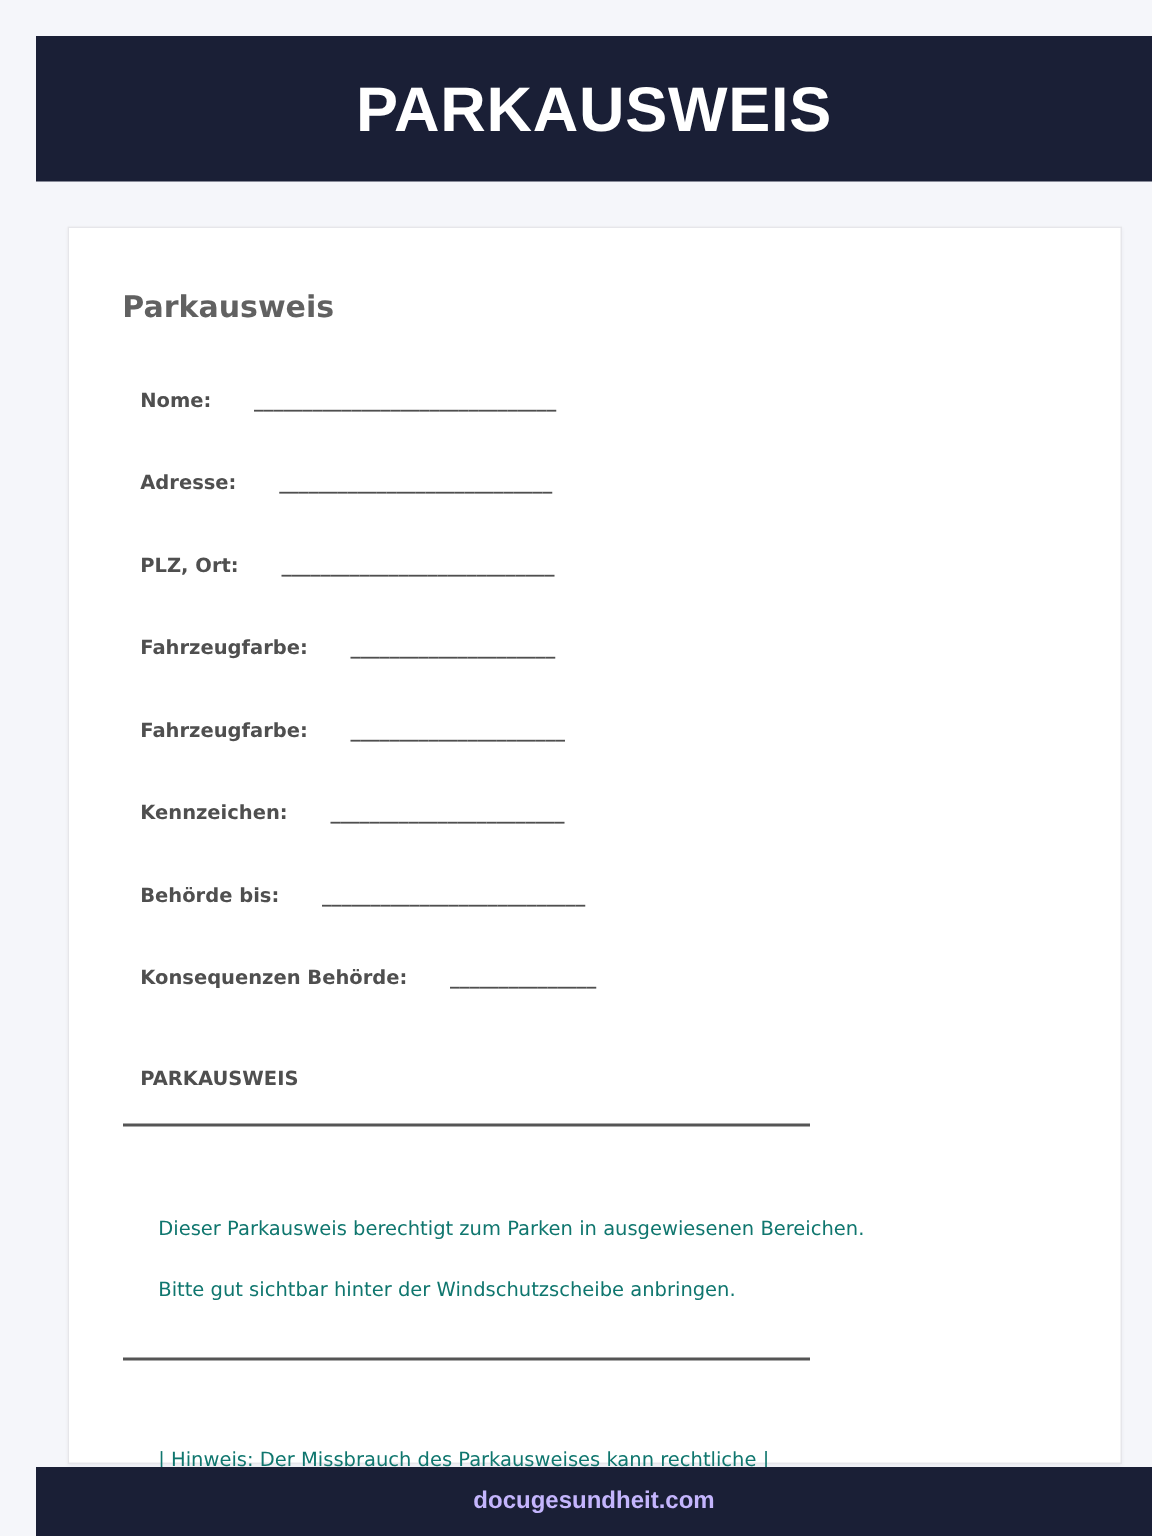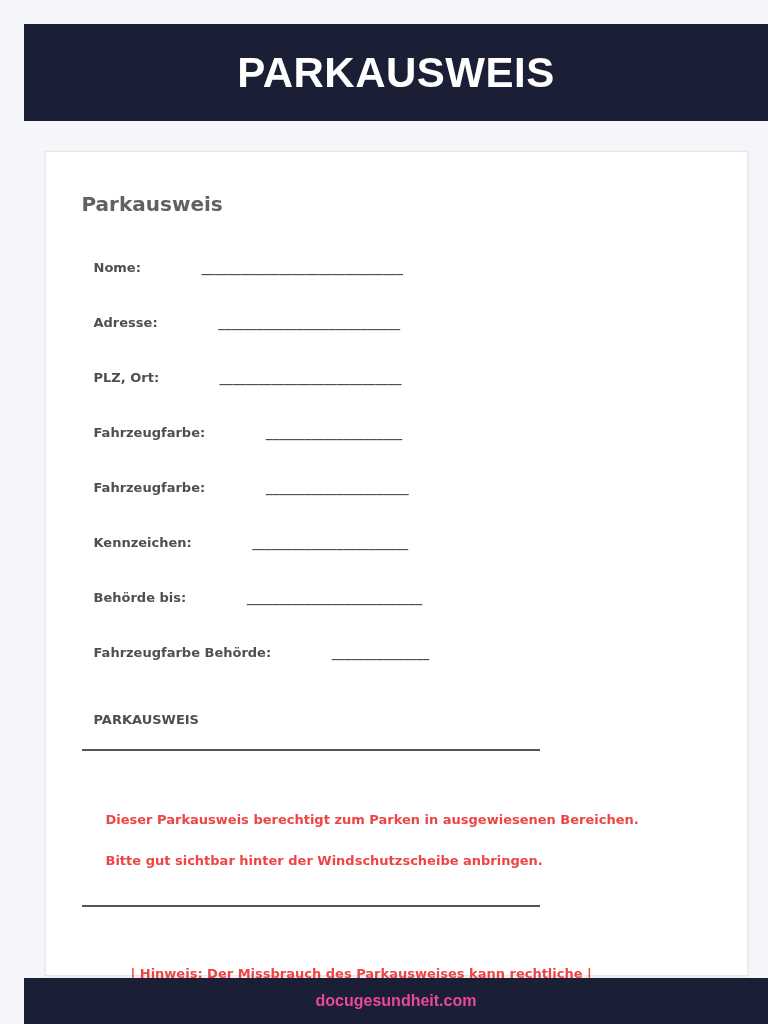--- a/index.html
+++ b/index.html
@@ -49,60 +49,60 @@
     margin-bottom: 20px;
   }
   .field {
     font-size: 13px;
     font-weight: bold;
     color: #4f4f4f;
     line-height: 16px;
     margin-bottom: 15px;
     white-space: nowrap;
   }
-  .field .line { letter-spacing: 0; margin-left: 32px; }
+  .field .line { letter-spacing: 0; }
 
   .doc-section { margin-top: 10px; }
   .section-title {
     font-size: 13px;
     font-weight: bold;
     color: #4f4f4f;
     line-height: 16px;
   }
   .divider {
     width: 458px;
     border: none;
     border-top: 2px solid #555555;
     margin-top: 9px;
   }
   .body-text, .notice-text {
     font-size: 13px;
-    font-weight: bold;
-    color: #ef4444;
+    font-weight: normal;
+    color: #0f766e;
     line-height: 17px;
   }
   .body-text { margin-top: 12px; }
-  .notice-text { margin-top: 10px; margin-left: 25px; }
+  .notice-text { margin-top: 10px; }
   .body-text + .divider { margin-top: 12px; }
   .notice-text + .divider { margin-top: 8px; }
 
   
   .site-footer {
     height: 46px;
     background: #1a1f36;
     display: flex;
     align-items: center;
     justify-content: center;
     flex: 0 0 auto;
   }
   .site-footer .site-name {
     font-family: "Liberation Sans", sans-serif;
     font-size: 16px;
     font-weight: bold;
-    color: #ec4899;
+    color: #c4b5fd;
   }
 </style>
 </head>
 <body>
 
 <header class="site-header">
   <h1>PARKAUSWEIS</h1>
 </header>
 
 <main class="page-main">
@@ -131,21 +131,21 @@
     </div>
     <div class="field">
       <span>Kennzeichen:</span>
       <span class="line">________________________</span>
     </div>
     <div class="field">
       <span>Behörde bis:</span>
       <span class="line">___________________________</span>
     </div>
     <div class="field">
-      <span>Fahrzeugfarbe Behörde:</span>
+      <span>Konsequenzen Behörde:</span>
       <span class="line">_______________</span>
     </div>
 
     <div class="doc-section">
       <div class="section-title">PARKAUSWEIS</div>
       <hr class="divider">
       <div class="body-text">
         <div>Dieser Parkausweis berechtigt zum Parken in ausgewiesenen Bereichen.</div>
         <div>Bitte gut sichtbar hinter der Windschutzscheibe anbringen.</div>
       </div>

